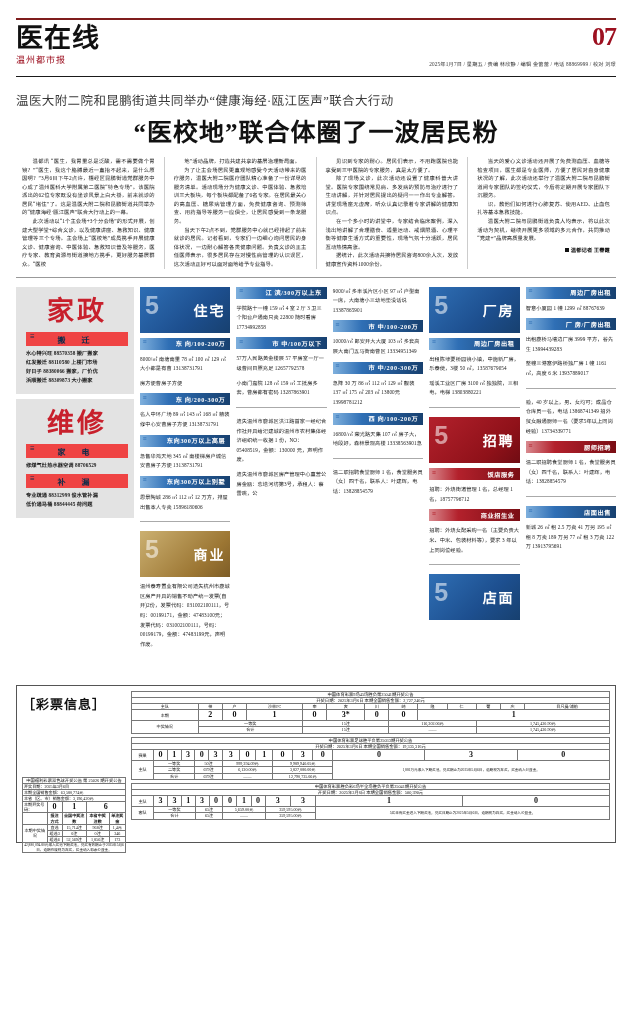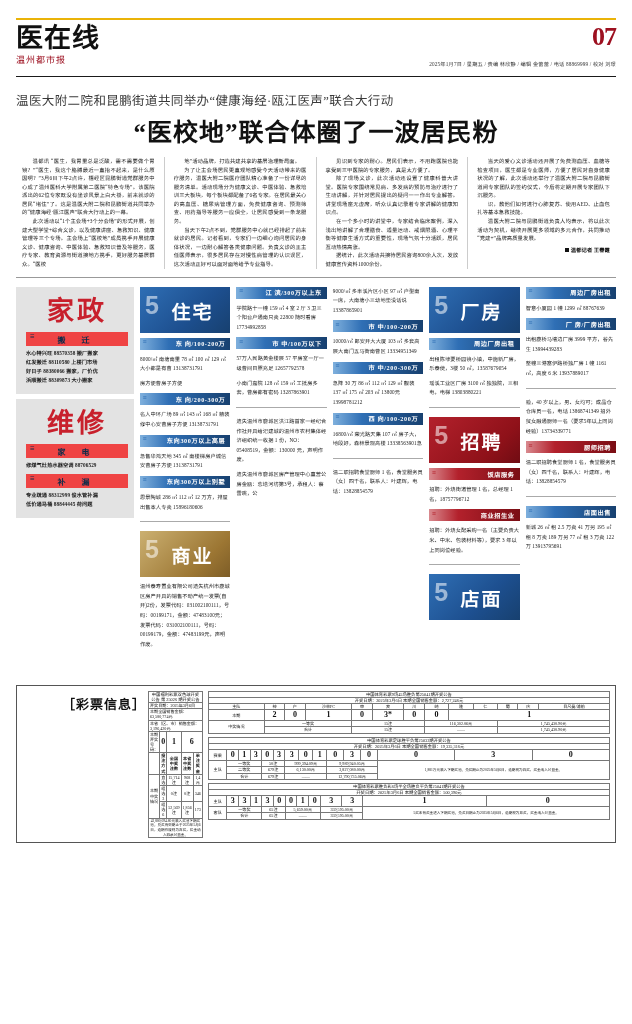--- a/index.html
+++ b/index.html
@@ -7,21 +7,21 @@
   body {
     width:632px; height:1024px;
     background:#ffffff;
     font-family:"Liberation Serif", "DejaVu Serif", serif;
     color:#111;
     overflow:hidden;
   }
   .page { width:632px; height:1024px; padding:18px 16px 8px 16px; position:relative; }
 
   
-  .masthead { border-top:2px solid #eab308; padding-top:4px; position:relative; height:54px; }
+  .masthead { border-top:2px solid #7f1d1d; padding-top:4px; position:relative; height:54px; }
   .mast-title {
     font-size:27px; font-weight:bold; letter-spacing:1px;
     font-family:"Liberation Serif", serif; line-height:1.05; color:#111;
   }
   .mast-sub {
     font-size:9px; font-weight:normal; color:#9d1020; letter-spacing:1px;
     margin-top:1px;
   }
   .mast-page {
     position:absolute; right:0; top:2px;
@@ -60,22 +60,22 @@
 
   
   .classifieds { display:flex; gap:6px; margin-top:9px; height:390px; }
   .cc { flex:1; display:flex; flex-direction:column; gap:5px; min-width:0; }
   .cc.narrow { flex:0 0 118px; }
 
   
   .banner { position:relative; height:46px; overflow:hidden; }
   .banner .bg { position:absolute; inset:0; }
   .banner .lbl {
-    position:absolute; right:17px; top:50%; transform:translateY(-50%);
-    font-size:19px; font-weight:bold; color:#fff; letter-spacing:2px;
+    position:absolute; right:5px; top:50%; transform:translateY(-50%);
+    font-size:14px; font-weight:bold; color:#fff; letter-spacing:2px;
   }
   .banner .mark {
     position:absolute; left:5px; top:6px; width:28px; height:32px;
     font-size:25px; font-weight:bold; color:rgba(255,255,255,.55);
     line-height:1; font-family:"Liberation Sans", sans-serif;
   }
   .b-blue .bg { background:linear-gradient(135deg,#2f6fb5 0%,#1d4f8f 60%,#17406f 100%); }
   .b-red .bg  { background:linear-gradient(135deg,#b3212c 0%,#8f1119 70%,#700c13 100%); }
   .b-gold .bg { background:linear-gradient(135deg,#c9a martian 0%,#b8904a 100%); background:linear-gradient(135deg,#cbb071 0%,#9c7633 70%,#7d5d27 100%); }
 
@@ -112,21 +112,21 @@
 
   
   .lottery {
     margin-top:8px; border:1px solid #555; padding:5px;
     display:flex; gap:5px; height:158px;
   }
   .lot-title {
     flex:0 0 86px; font-size:13px; font-weight:bold; color:#111;
     display:flex; align-items:flex-start; padding-top:3px; letter-spacing:1px;
   }
-  .lot-left { flex:0 0 104px; display:flex; flex-direction:row;margin-left:40px; }
+  .lot-left { flex:0 0 104px; display:flex; flex-direction:column; }
   .lot-rest { flex:1; display:flex; flex-direction:column; gap:3px; min-width:0; }
 
   table.lt { border-collapse:collapse; width:100%; font-size:4.1px; line-height:1.25; }
   table.lt td, table.lt th {
     border:.5px solid #777; padding:0 1px; text-align:center; color:#111; font-weight:normal;
   }
   table.lt th { font-weight:bold; background:#fff; }
   table.lt td.big { font-size:8px; font-weight:bold; }
   table.lt td.l { text-align:left; }
   .lt-cap { font-size:4.3px; text-align:center; font-weight:bold; padding:1px 0; }

